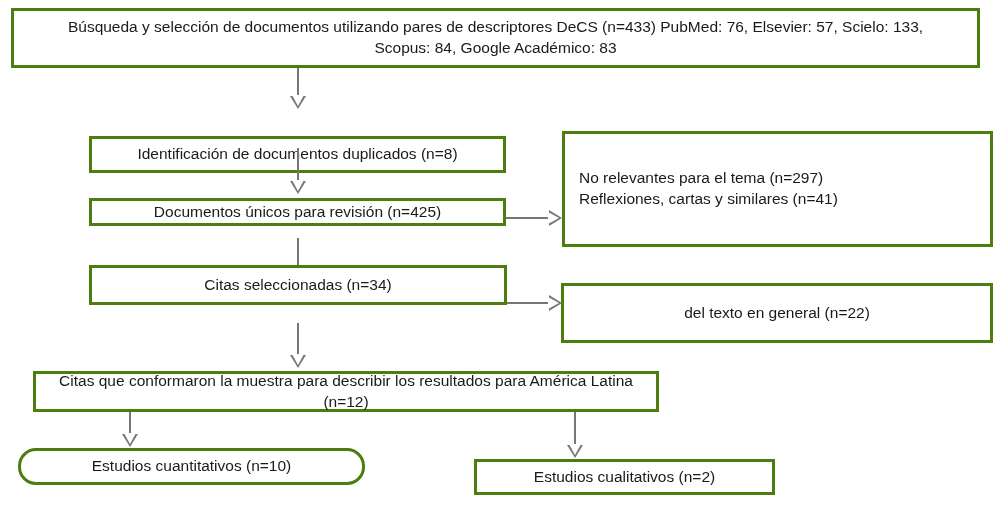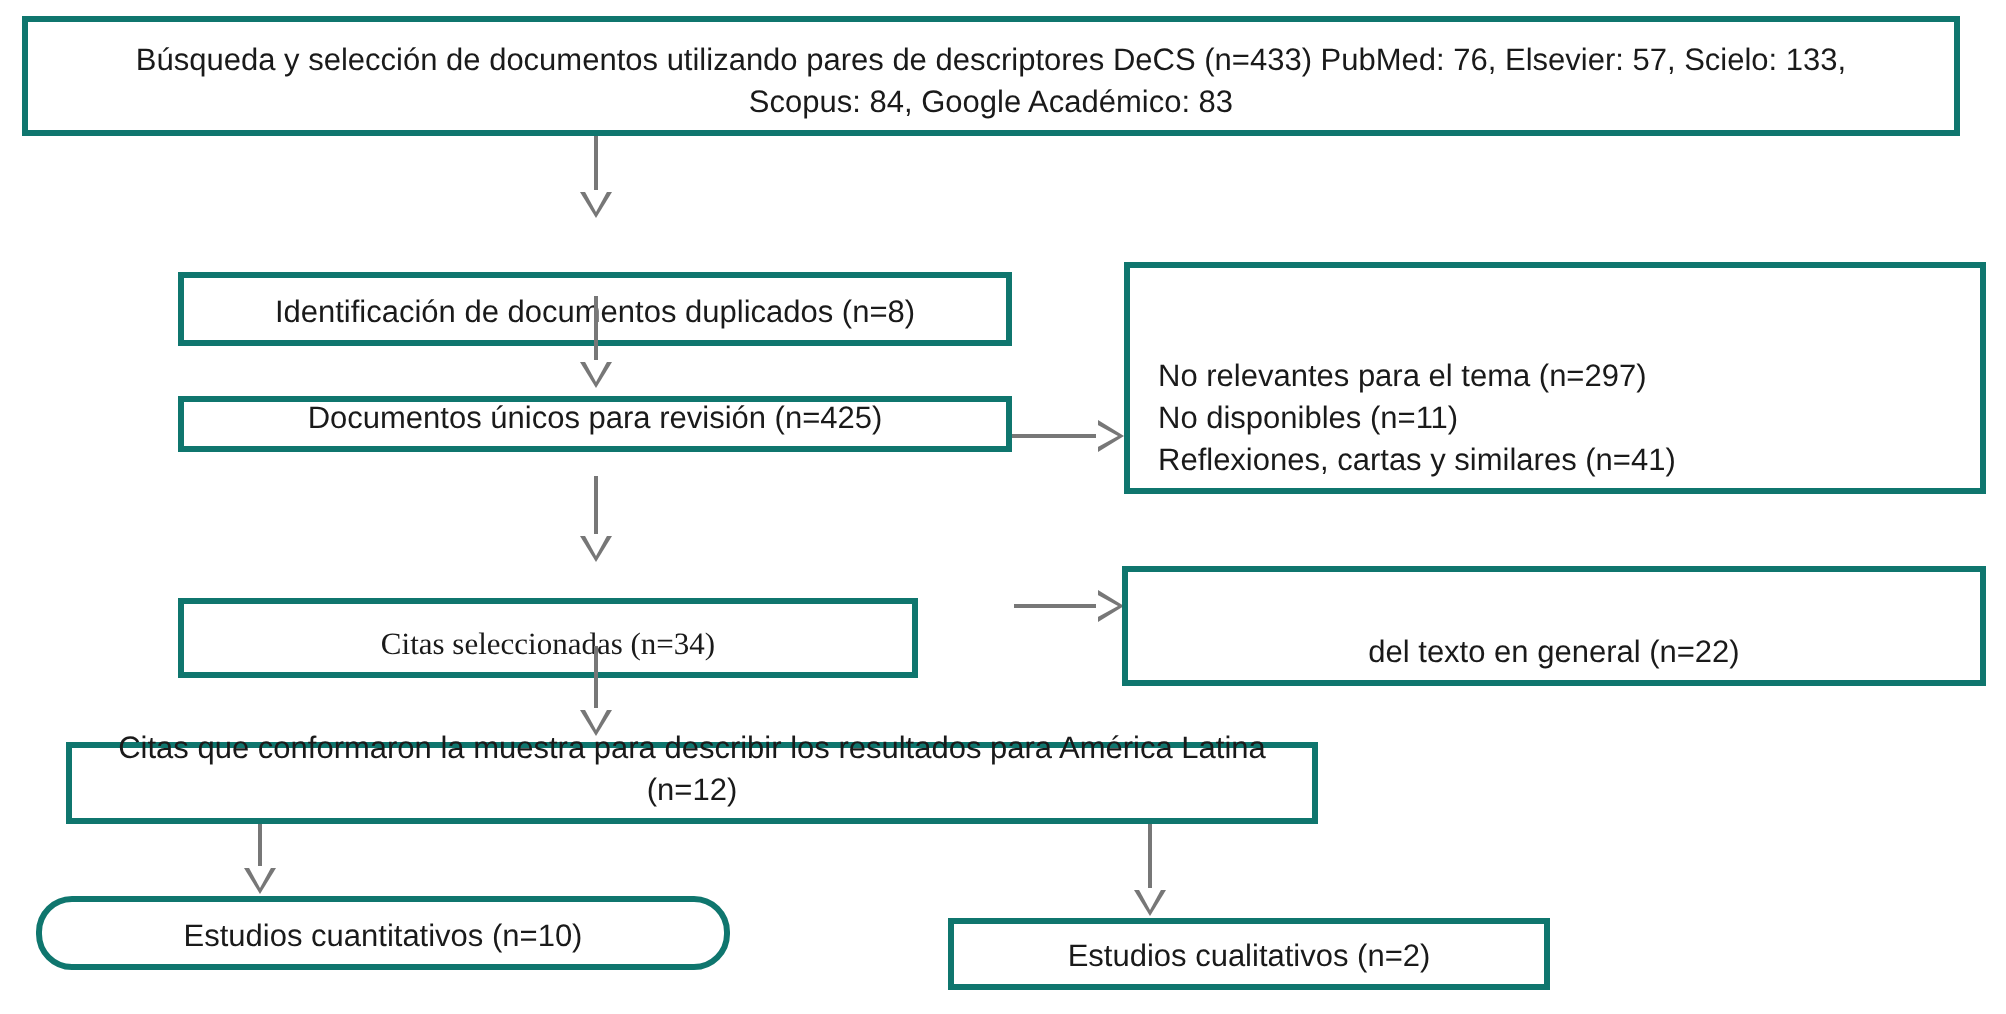--- a/index.html
+++ b/index.html
@@ -11,24 +11,24 @@
     position: relative;
     width: 1003px;
     height: 507px;
     background: #ffffff;
     font-family: "Liberation Sans", sans-serif;
     overflow: hidden;
   }
   .box {
     position: absolute;
     box-sizing: border-box;
-    border: 3px solid #0f766e;
+    border: 3px solid #4d7c0f;
     background: #ffffff;
     display: flex;
-    align-items: flex-end;
+    align-items: center;
     justify-content: center;
     text-align: center;
     color: #1a1a1a;
     font-size: 15.5px;
     line-height: 1.35;
     padding: 2px 10px;
   }
   .box.left-align {
     justify-content: flex-start;
     text-align: left;
@@ -120,29 +120,28 @@
       <span class="line">Documentos únicos para revisión (n=425)</span>
     </span>
   </div>
 
   <div class="hline" style="left:506px; top:217px; width:45px;"></div>
   <div class="arrow-right" style="left:549px; top:210px;"></div>
 
   <div class="box left-align" style="left:562px; top:131px; width:431px; height:116px;">
     <span class="txt">
       <span class="line">No relevantes para el tema (n=297)</span>
-      <span class="line">No disponibles (n=11)</span>
       <span class="line">Reflexiones, cartas y similares (n=41)</span>
     </span>
   </div>
 
   <div class="vline" style="left:297px; top:238px; height:32px;"></div>
   <div class="arrow-down" style="left:290px; top:268px;"></div>
 
-  <div class="box" style="left:89px; top:299px; width:370px; height:40px;font-family:Liberation Serif, serif;">
+  <div class="box" style="left:89px; top:265px; width:418px; height:40px;">
     <span class="txt">
       <span class="line">Citas seleccionadas (n=34)</span>
     </span>
   </div>
 
   <div class="hline" style="left:507px; top:302px; width:44px;"></div>
   <div class="arrow-right" style="left:549px; top:295px;"></div>
 
   <div class="box" style="left:561px; top:283px; width:432px; height:60px;">
     <span class="txt">

